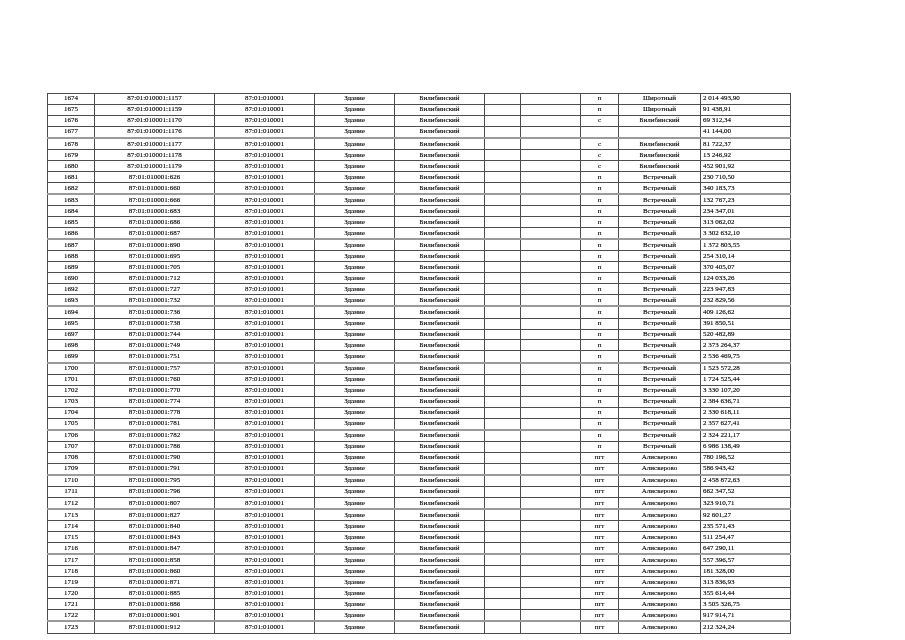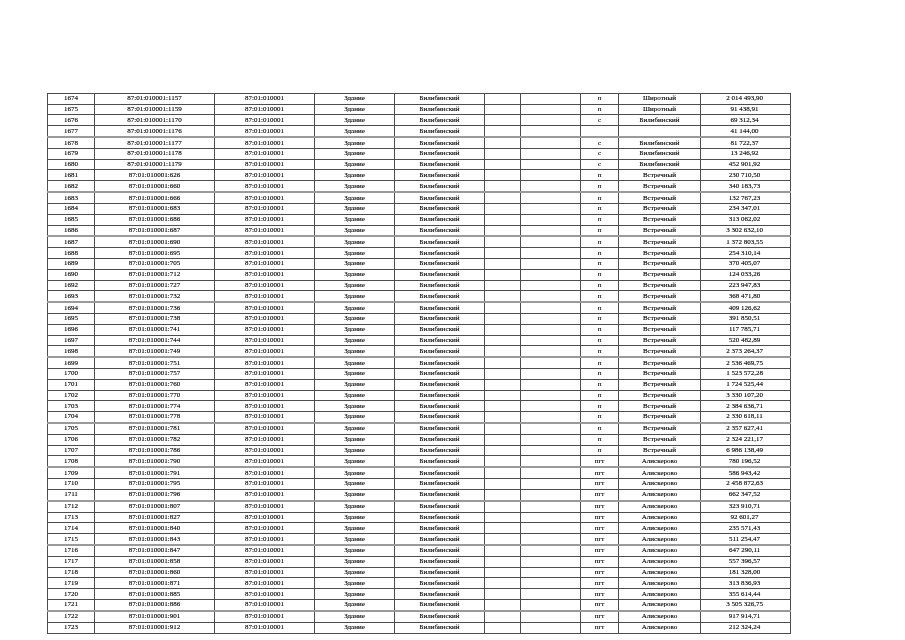--- a/index.html
+++ b/index.html
@@ -34,21 +34,21 @@
   table.registry col.c10{width:90px}
   table.registry td{
     border:1px solid var(--line);
     font-size:7px;line-height:1;
     color:var(--ink);
     padding:0 2px;
     white-space:nowrap;overflow:hidden;
     text-align:center;vertical-align:middle;
     text-shadow:0 0 0.35px rgba(0,0,0,0.65);
   }
-  table.registry td:last-child{text-align:center;padding-right:4px;}
+  table.registry td:last-child{text-align:left;padding-right:4px;}
   
   table.registry tr:nth-child(5) td,
   table.registry tr:nth-child(10) td,
   table.registry tr:nth-child(14) td,
   table.registry tr:nth-child(20) td,
   table.registry tr:nth-child(25) td,
   table.registry tr:nth-child(31) td,
   table.registry tr:nth-child(35) td,
   table.registry tr:nth-child(38) td,
   table.registry tr:nth-child(42) td,
@@ -293,21 +293,21 @@
         <tr>
           <td>1693</td>
           <td>87:01:010001:732</td>
           <td>87:01:010001</td>
           <td>Здание</td>
           <td>Билибинский</td>
           <td></td>
           <td></td>
           <td>п</td>
           <td>Встречный</td>
-          <td>368 471,80</td>
+          <td>232 829,56</td>
         </tr>
         <tr>
           <td>1694</td>
           <td>87:01:010001:736</td>
           <td>87:01:010001</td>
           <td>Здание</td>
           <td>Билибинский</td>
           <td></td>
           <td></td>
           <td>п</td>
@@ -318,32 +318,20 @@
           <td>1695</td>
           <td>87:01:010001:738</td>
           <td>87:01:010001</td>
           <td>Здание</td>
           <td>Билибинский</td>
           <td></td>
           <td></td>
           <td>п</td>
           <td>Встречный</td>
           <td>391 850,51</td>
-        </tr>
-        <tr>
-          <td>1696</td>
-          <td>87:01:010001:741</td>
-          <td>87:01:010001</td>
-          <td>Здание</td>
-          <td>Билибинский</td>
-          <td></td>
-          <td></td>
-          <td>п</td>
-          <td>Встречный</td>
-          <td>117 785,71</td>
         </tr>
         <tr>
           <td>1697</td>
           <td>87:01:010001:744</td>
           <td>87:01:010001</td>
           <td>Здание</td>
           <td>Билибинский</td>
           <td></td>
           <td></td>
           <td>п</td>

